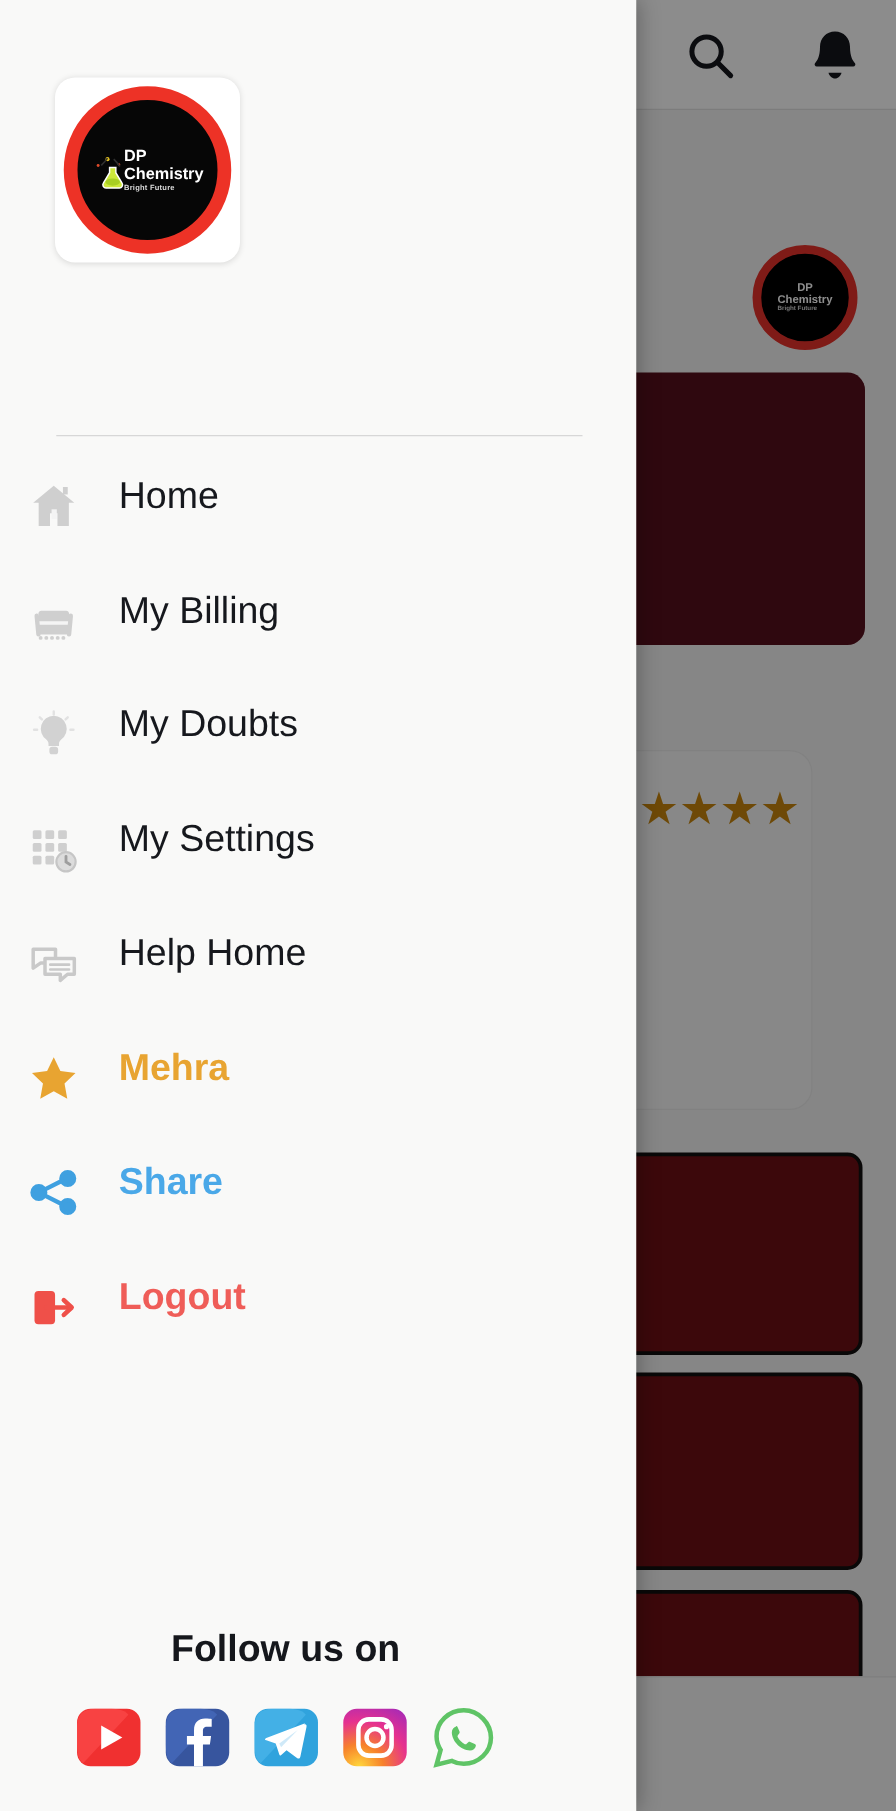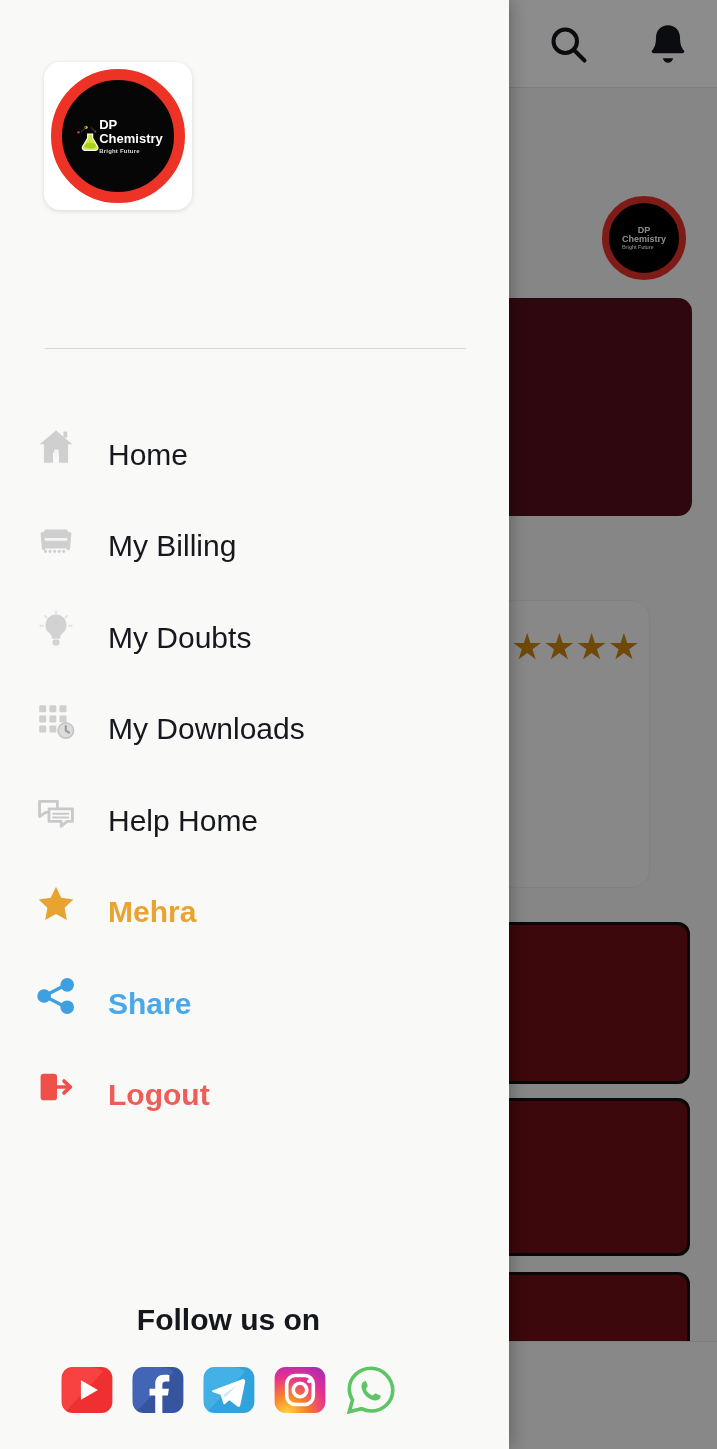--- a/index.html
+++ b/index.html
@@ -130,22 +130,22 @@
     position: absolute; top: 250px; left: 45px;
     font-size: 37px; font-weight: 700; color: #16181d; letter-spacing: .2px;
   }
   #drawer-divider {
     position: absolute; top: 348px; left: 45px; width: 421px; height: 1px;
     background: #d7d7d7;
   }
 
   #menu { position: absolute; top: 380px; left: 0; width: 509px; }
   .menu-item {
-    display: flex; align-items: flex-end; height: 91.5px;
-    padding-left: 31px; cursor: pointer;
+    display: flex; align-items: flex-start; height: 91.5px;
+    padding-left: 18px; cursor: pointer;
   }
   .menu-icon {
     width: 50px; height: 50px; flex: 0 0 50px;
     display: flex; align-items: center; justify-content: center;
   }
   .menu-label {
     margin-left: 27px; font-size: 30px; font-weight: 500; color: #16181d; white-space: nowrap;
   }
   .menu-item.accent-rate   .menu-label { color: #e8a431; font-weight: 600; }
   .menu-item.accent-share  .menu-label { color: #4aa8e8; font-weight: 600; }
@@ -307,21 +307,21 @@
               <rect x="2.4" y="8.8" width="4" height="4" rx=".7"></rect>
               <rect x="8.2" y="8.8" width="4" height="4" rx=".7"></rect>
               <rect x="14" y="8.8" width="4" height="4" rx=".7"></rect>
               <rect x="2.4" y="14.6" width="4" height="4" rx=".7"></rect>
               <rect x="8.2" y="14.6" width="4" height="4" rx=".7"></rect>
             </g>
             <circle cx="17.6" cy="17.4" r="4.4" fill="#dcdcdc" stroke="#c6c6c6" stroke-width="1"></circle>
             <path d="M17.6 14.9v2.6l1.8 1.1" stroke="#9e9e9e" stroke-width="1.3" fill="none" stroke-linecap="round"></path>
           </svg>
         </span>
-        <span class="menu-label">My Downloads</span>
+        <span class="menu-label">My Settings</span>
       </div>
 
 
       <div class="menu-item">
         <span class="menu-icon">
           <svg width="42" height="42" viewBox="0 0 24 24" fill="none" stroke="#c9c9c9" stroke-width="1.6">
             <path d="M2.6 5.4h10.2v6.2H6.1L2.6 14z" stroke-linejoin="round"></path>
             <path d="M8 9.6h13.4v7.2h-3.1l-3.3 2.8v-2.8H8z" fill="#f9f9f8" stroke-linejoin="round"></path>
             <path d="M10.4 12.4h8.6M10.4 14.6h8.6" stroke-width="1.2" stroke-linecap="round"></path>
           </svg>

